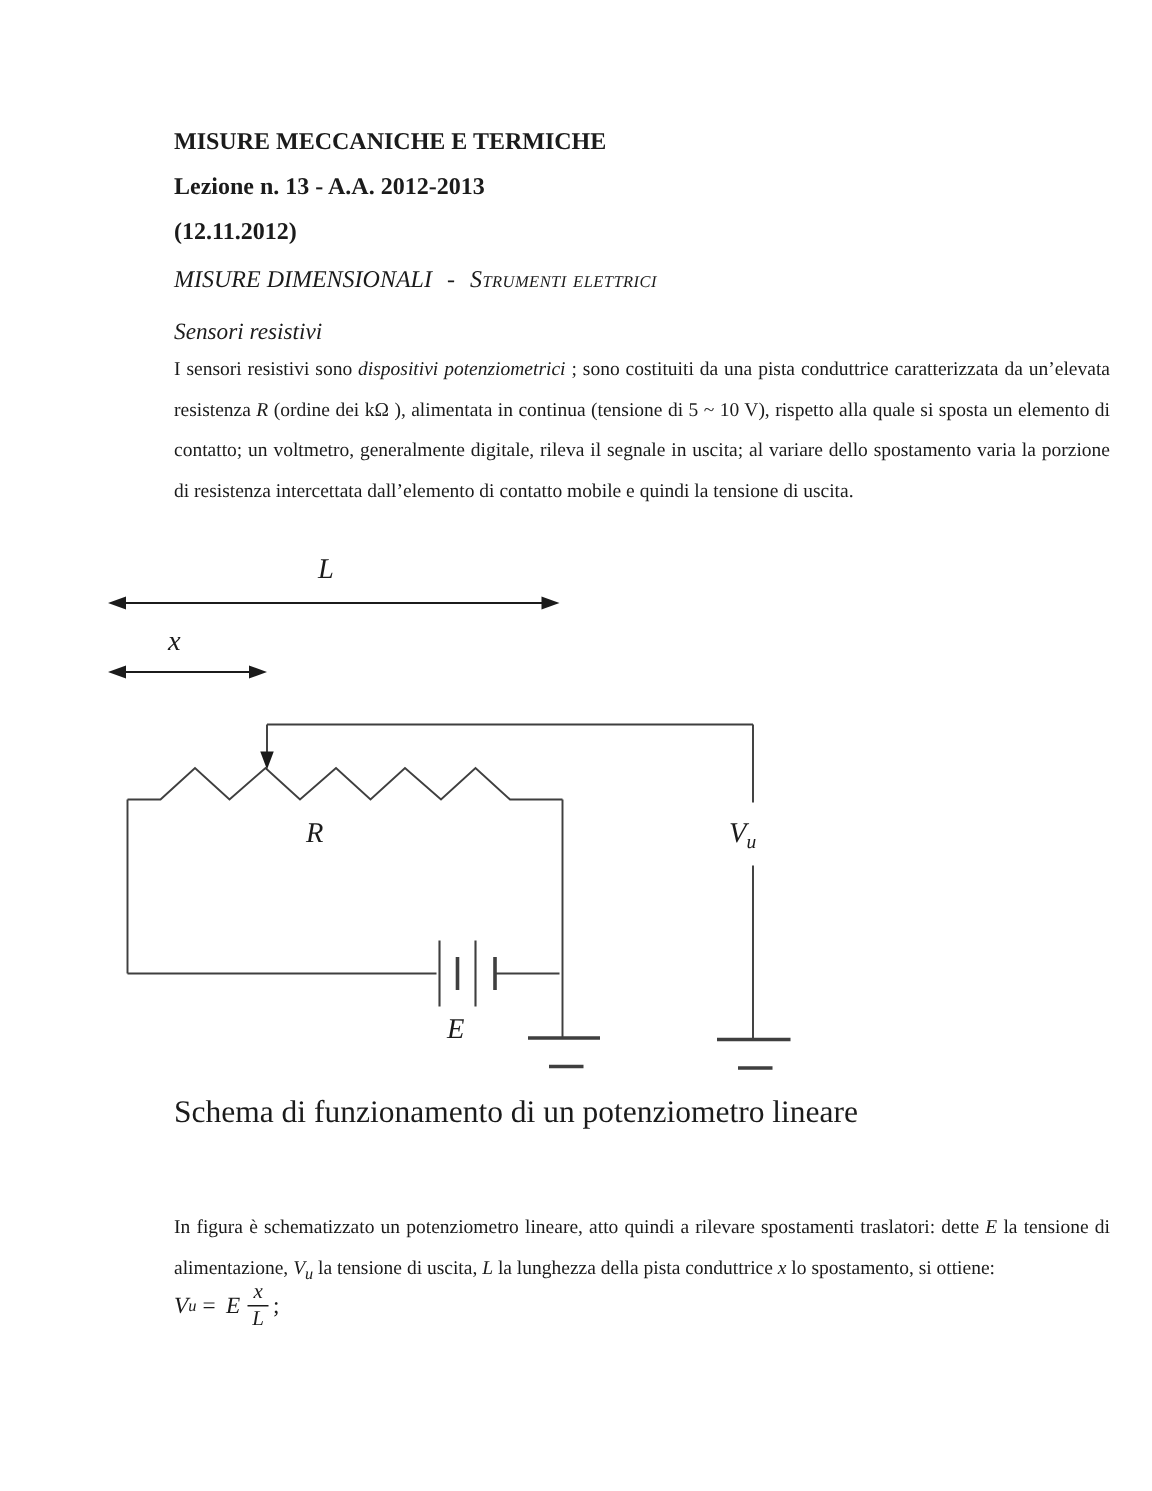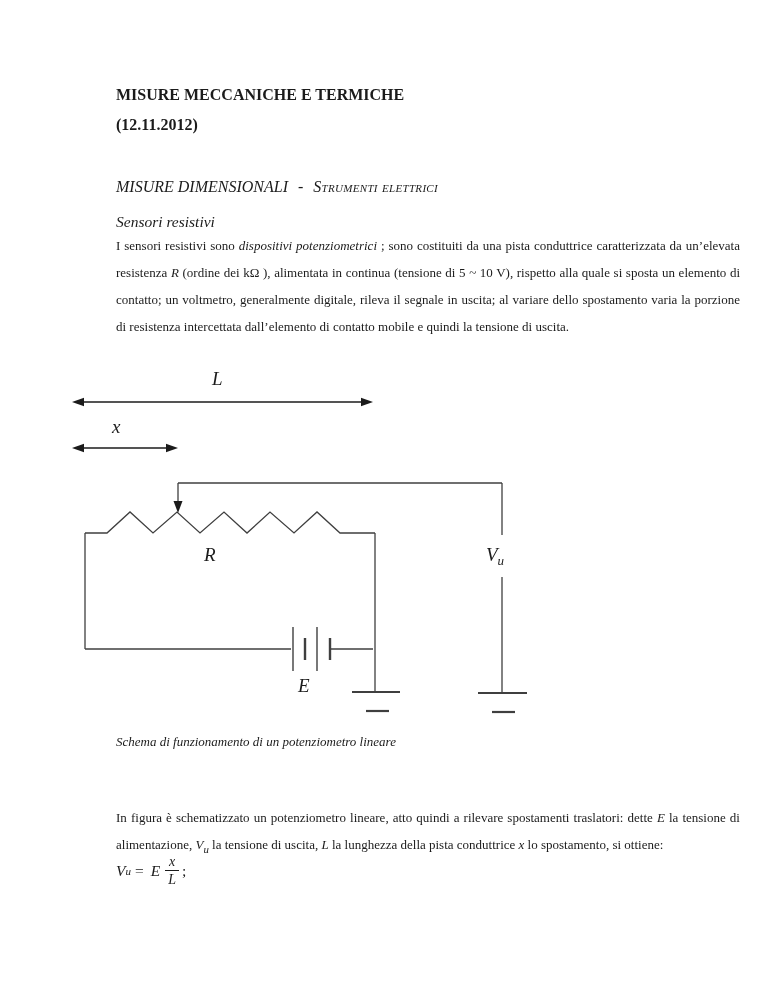--- a/index.html
+++ b/index.html
@@ -20,37 +20,38 @@
   .section { top:208px; font-style:italic; font-size:15.5px; line-height:27px; }
   .para { text-align:justify; font-size:13px; line-height:27px; }
   .para1 { top:232px; }
   .para2 { top:804px; }
   .figure-svg { position:absolute; left:0; top:355px; }
   .svg-label {
     font-family:"Liberation Serif", serif;
     font-style:italic; font-size:19px; fill:#1b1b1b;
   }
   .svg-label-sub { font-size:13px; }
-  .caption { top:728px; font-style:italic; font-size:13px; line-height:27px; }
+  .caption { top:728px; font-size:21px; line-height:27px; }
   .formula { top:853px; display:flex; align-items:center; font-size:15.5px; font-style:italic; }
   .formula sub { font-size:11px; font-style:italic; }
   .f-eq { font-style:normal; margin:0 7px 0 4px; }
   .frac { display:inline-flex; flex-direction:column; align-items:center; margin-left:5px; font-size:14px; line-height:17px; }
   .frac .den { border-top:1px solid #1b1b1b; padding:0 3px; }
   .frac .num { padding:0 3px; }
   .f-punct { font-style:normal; margin-left:3px; }
   .closing { top:893px; font-size:15.5px; line-height:27px; }
 </style>
 </head>
 <body>
 
 <div class="page">
 
   <div class="abs header">
     <div>MISURE MECCANICHE E TERMICHE</div>
+    <div>Lezione n. 13 - A.A. 2012-2013</div>
     <div>(12.11.2012)</div>
   </div>
 
   <div class="abs subject">
     <span>MISURE DIMENSIONALI</span><span class="sep">-</span><span class="smallcaps">Strumenti elettrici</span>
   </div>
 
   <div class="abs section">Sensori resistivi</div>
 
   <p class="abs para para1"><span>I sensori resistivi  sono </span><i>dispositivi potenziometrici</i><span> ; sono costituiti da una pista conduttrice caratterizzata da un’elevata resistenza </span><i>R</i><span>  (ordine dei kΩ ), alimentata in continua (tensione di  5 ~ 10  V), rispetto alla quale si sposta un elemento di contatto;  un voltmetro, generalmente digitale, rileva il segnale in uscita; al variare dello spostamento varia la porzione di resistenza intercettata dall’elemento di contatto mobile e quindi la tensione di uscita.</span></p>

